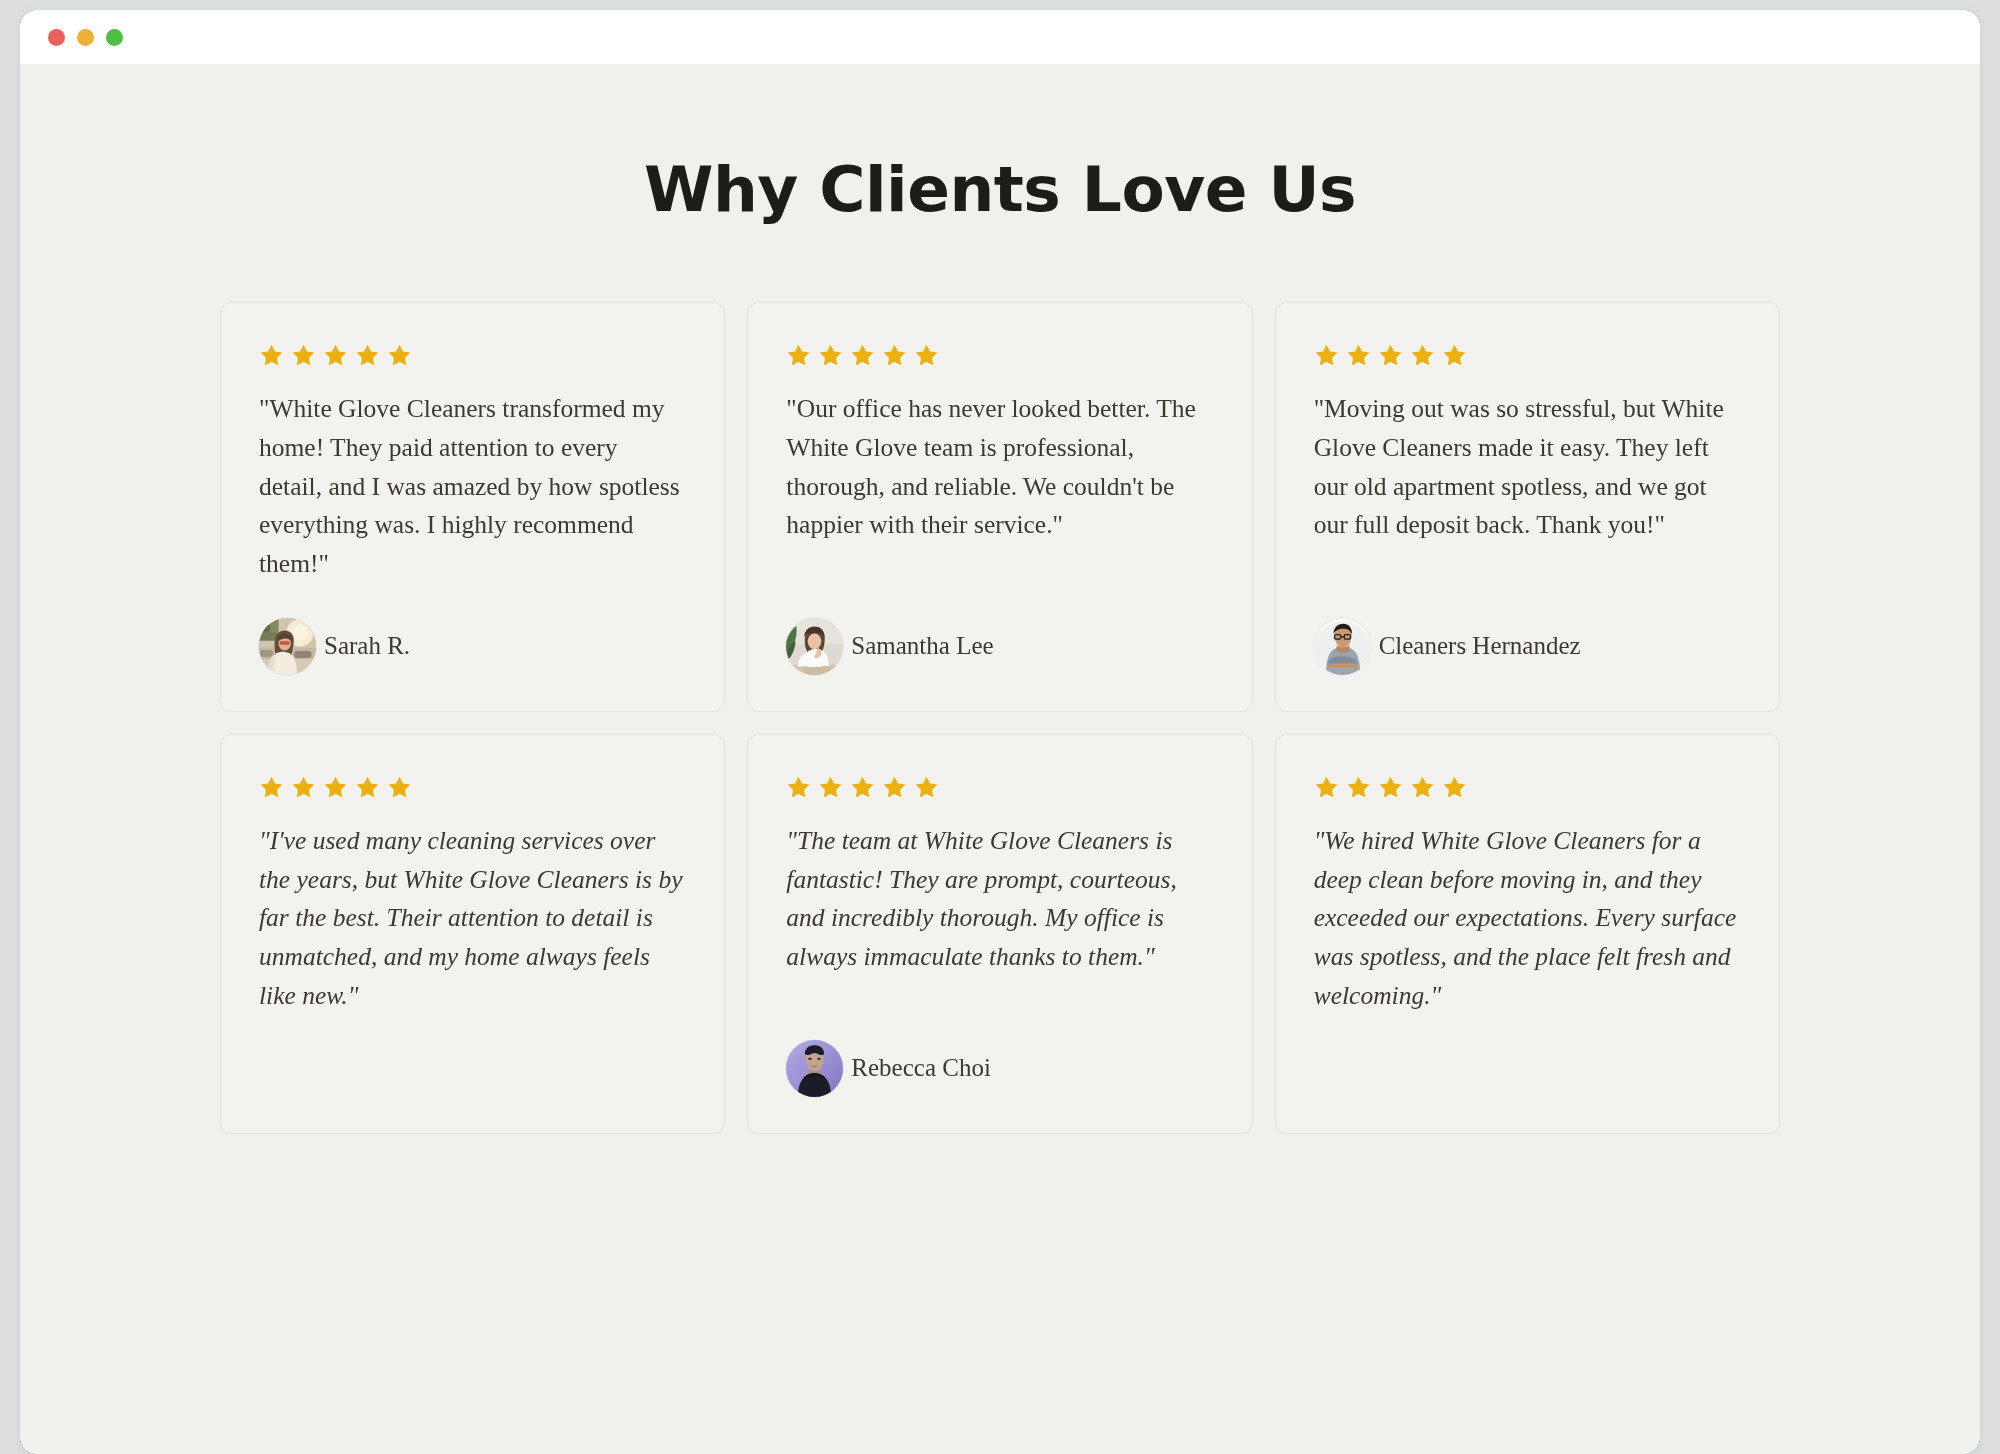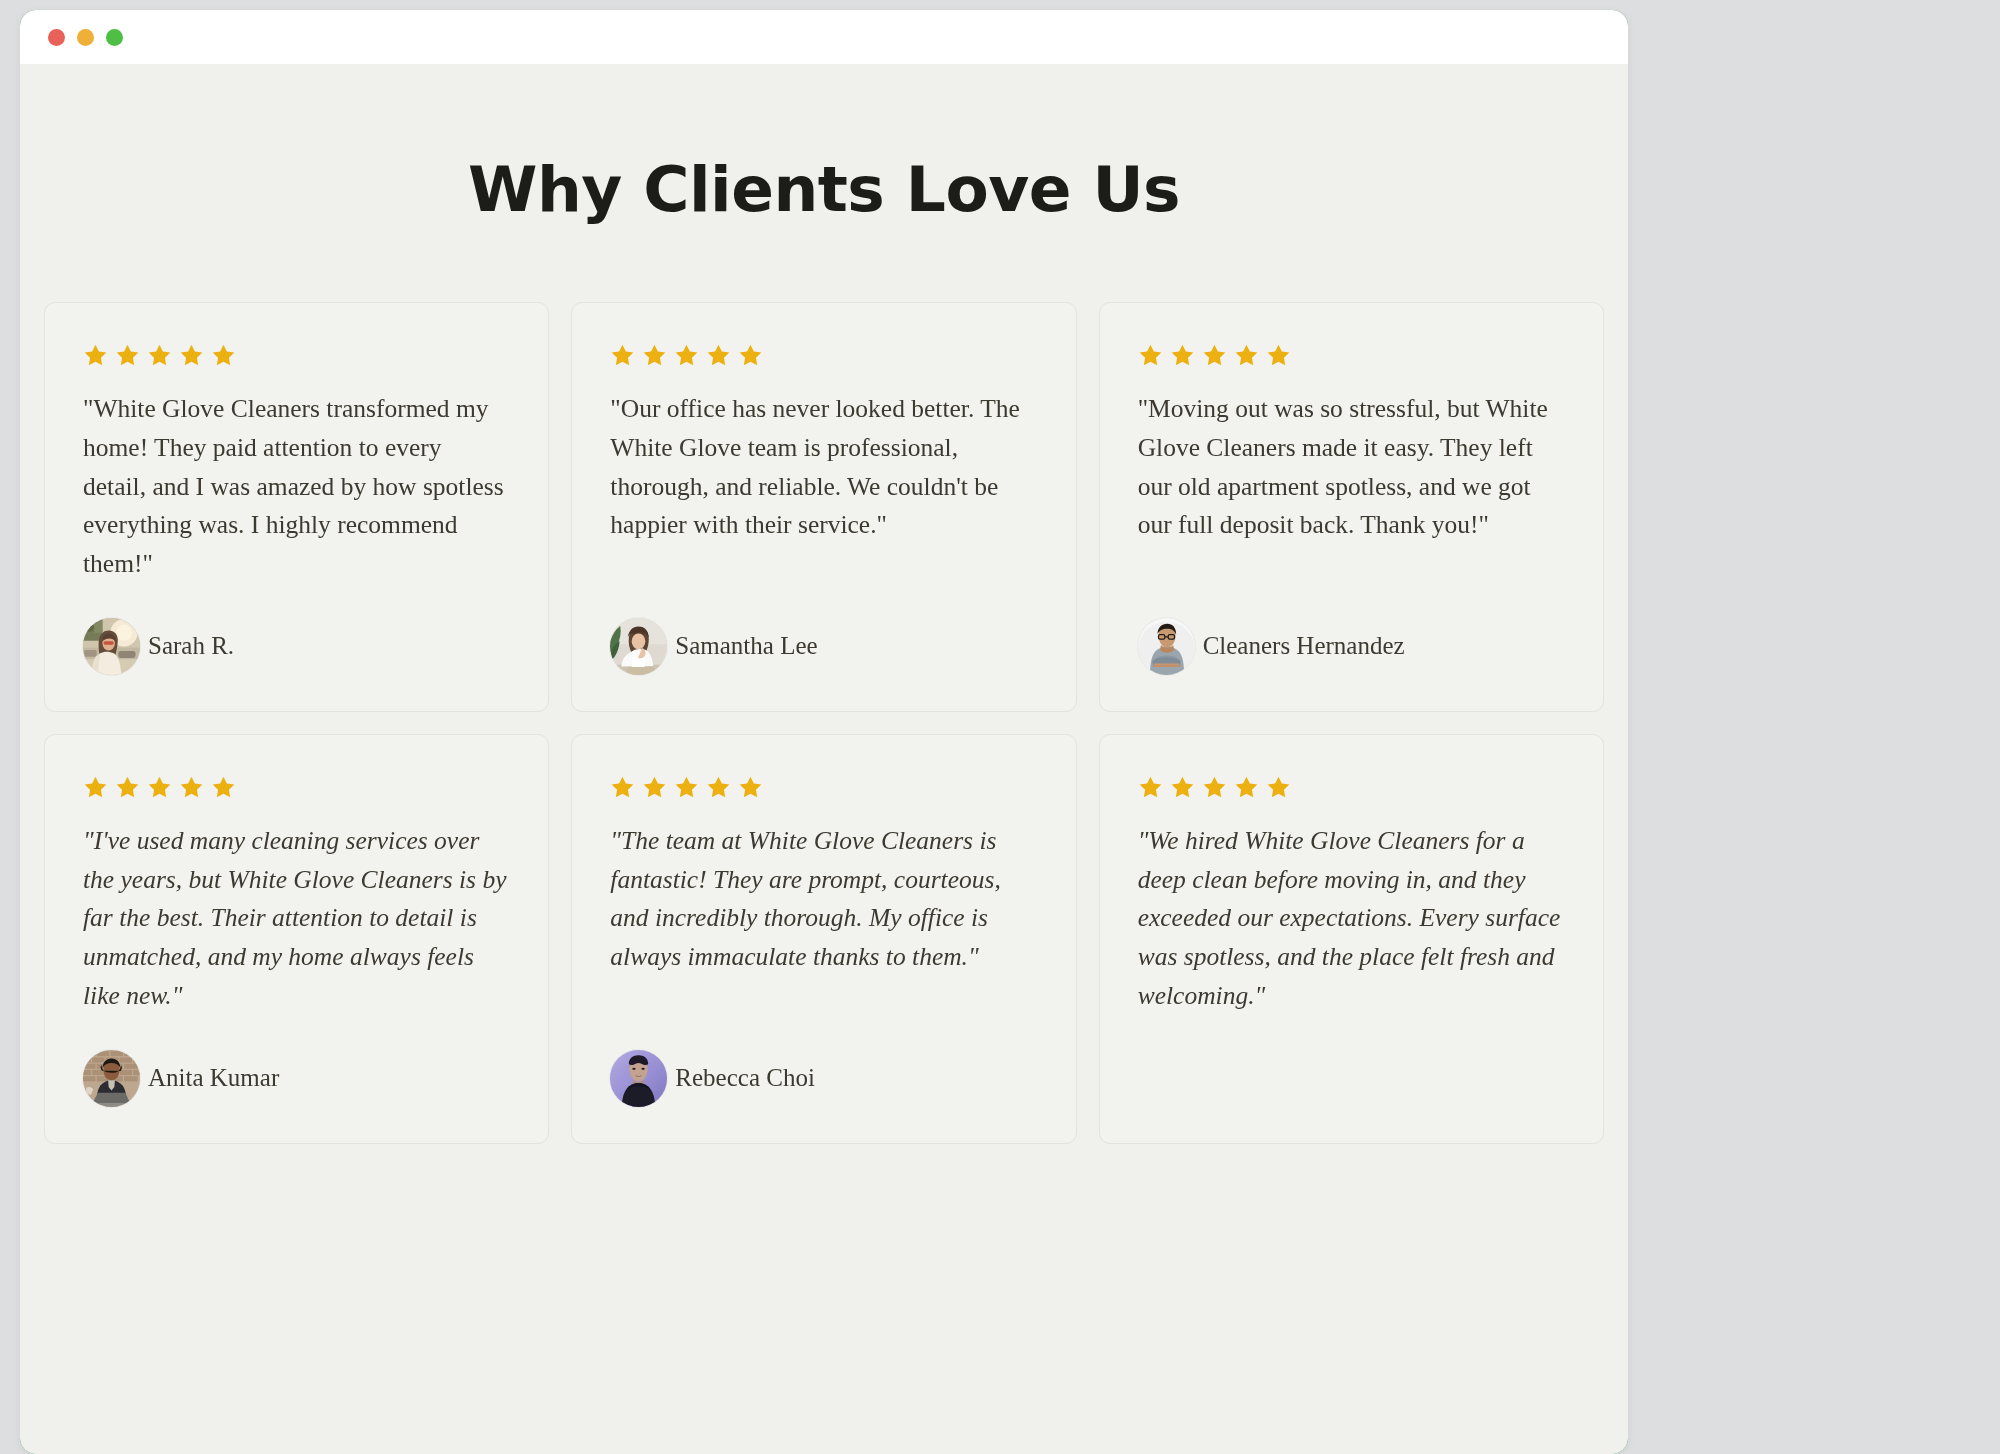--- a/index.html
+++ b/index.html
@@ -15,21 +15,21 @@
     background: #dcdee0;
     font-family: "Liberation Serif", "DejaVu Serif", serif;
     -webkit-font-smoothing: antialiased;
   }
 
   
   .browser-window {
     position: absolute;
     left: 20px;
     top: 10px;
-    width: 1608px;
+    width: 1960px;
     height: 1444px;
     background: #15803d;
     border-radius: 16px;
     overflow: hidden;
     box-shadow: 0 2px 10px rgba(0,0,0,0.06);
     display: flex;
     flex-direction: column;
   }
 
   .titlebar {
@@ -322,28 +322,20 @@
                   <use href="#sym-star"></use>
                 </svg>
               </span>
               <span class="star">
                 <svg width="25" height="25" viewBox="0 0 24 24" fill="#ecb011">
                   <use href="#sym-star"></use>
                 </svg>
               </span>
             </div>
             <p class="quote italic" style="color: rgb(60, 58, 48);">"I've used many cleaning services over the years, but White Glove Cleaners is by far the best. Their attention to detail is unmatched, and my home always feels like new."</p>
-            <div class="author">
-              <span class="avatar">
-                <svg viewBox="0 0 100 100" preserveAspectRatio="xMidYMid slice">
-                  <use href="#av-woman-laptop-brick-wall-photo"></use>
-                </svg>
-              </span>
-              <span class="author-name" style="color: rgb(60, 58, 48);">Anita Kumar</span>
-            </div>
           </div>
           <div class="testimonial-card" style="background: rgb(242, 242, 238); border-color: rgb(227, 227, 221);">
             <div class="stars" aria-label="5 out of 5 stars">
               <span class="star">
                 <svg width="25" height="25" viewBox="0 0 24 24" fill="#ecb011">
                   <use href="#sym-star"></use>
                 </svg>
               </span>
               <span class="star">
                 <svg width="25" height="25" viewBox="0 0 24 24" fill="#ecb011">

